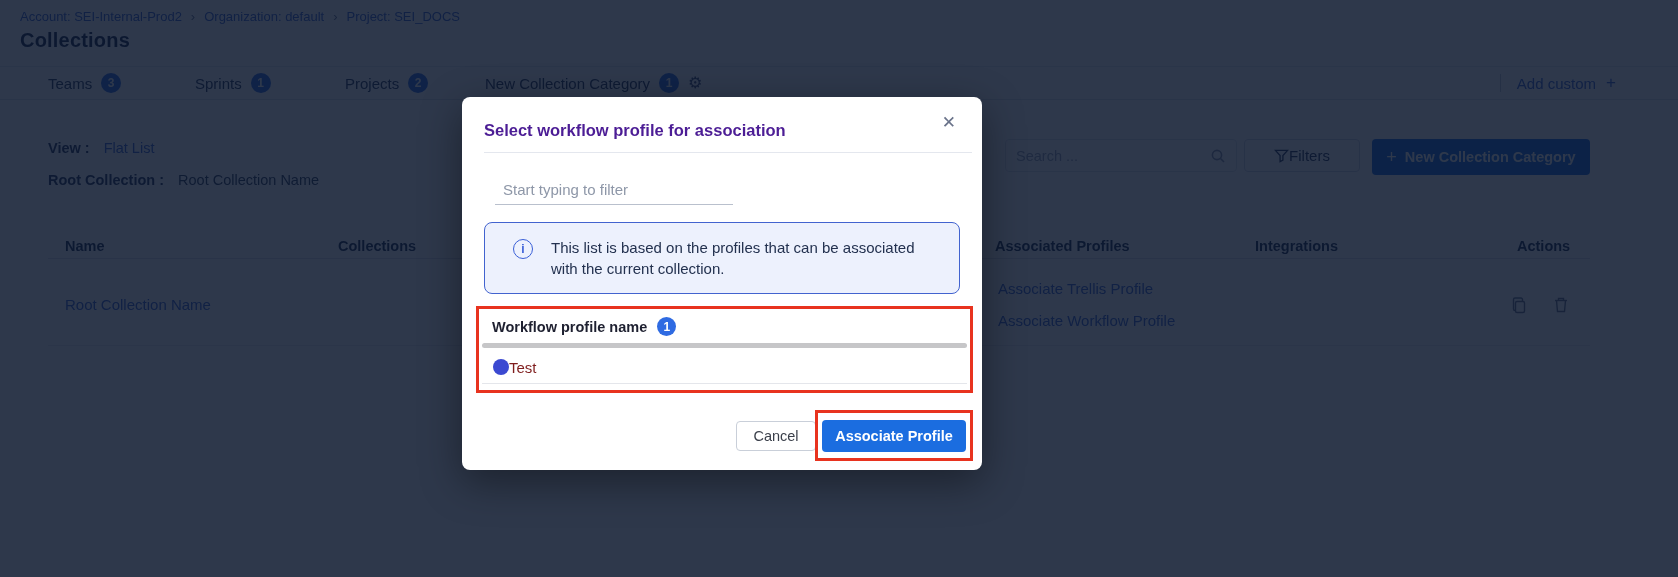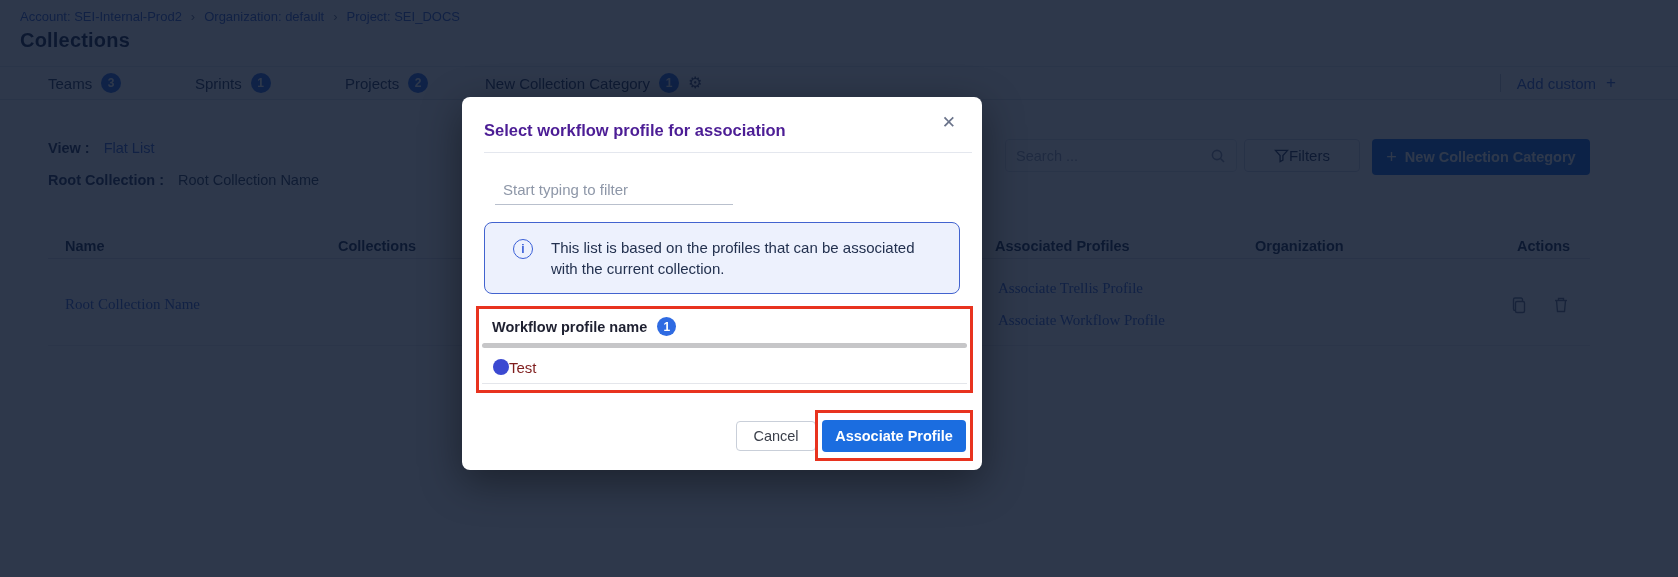--- a/index.html
+++ b/index.html
@@ -46,21 +46,21 @@
 
   .primary-btn { background:#1b6de0; color:#fff; border:none; border-radius:4px;
     font-size:14.5px; font-weight:600; display:flex; align-items:center; justify-content:center;
     gap:8px; cursor:pointer; font-family:"Liberation Sans","DejaVu Sans",sans-serif; }
   .new-cat-btn { position:absolute; left:1372px; top:139px; width:218px; height:36px; }
   .btn-plus { font-size:18px; font-weight:400; }
 
   .th { position:absolute; top:238px; font-size:14.5px; font-weight:700; color:#1f2e52; }
   .table-hline { position:absolute; left:48px; top:258px; width:1542px; height:1px; background:#d9dee8; }
   .row-line { position:absolute; left:48px; top:345px; width:1542px; height:1px; background:#e9ecf2; }
-  .cell-link { position:absolute; font-size:15px; color:#3d66d1; cursor:pointer;font-family:Liberation Serif, serif; }
+  .cell-link { position:absolute; font-size:15px; color:#3d66d1; cursor:pointer; }
   .action-icon { position:absolute; width:18px; height:18px; color:#6b7690; cursor:pointer; }
 
   
   .overlay { position:absolute; inset:0; background:rgba(9,21,44,0.85); z-index:10; }
 
   .modal { position:absolute; left:462px; top:97px; width:520px; height:373px; background:#fff;
     border-radius:8px; z-index:20; box-shadow:0 12px 42px rgba(0,0,0,.4); }
   .modal-title { position:absolute; left:22px; top:24px; font-size:16.5px; font-weight:700; color:#4c1d95; }
   .modal-close { position:absolute; right:26px; top:15px; font-size:17px; color:#6a738a; cursor:pointer; }
   .modal-title-line { position:absolute; left:22px; right:10px; top:55px; height:1px; background:#e4e7ee; }
@@ -161,21 +161,21 @@
     <span>Filters</span>
   </div>
   <button class="primary-btn new-cat-btn">
     <span class="btn-plus">+</span>
     <span>New Collection Category</span>
   </button>
 
   <div class="th" style="left:65px">Name</div>
   <div class="th" style="left:338px">Collections</div>
   <div class="th" style="left:995px">Associated Profiles</div>
-  <div class="th" style="left:1255px">Organization</div>
+  <div class="th" style="left:1255px">Integrations</div>
   <div class="th" style="left:1517px">Actions</div>
   <div class="table-hline"></div>
 
   <div>
     <span class="cell-link" style="left:65px; top:296px">Root Collection Name</span>
     <span class="cell-link" style="left:998px; top:280px">Associate Trellis Profile</span>
     <span class="cell-link" style="left:998px; top:312px">Associate Workflow Profile</span>
     <svg class="action-icon" style="left:1510px; top:296px" viewBox="0 0 18 18" fill="none" stroke="#6b7690" stroke-width="1.4">
       <rect x="5.5" y="5.5" width="9" height="11" rx="1.5"></rect>
       <path d="M12.5 5.5v-2a1.5 1.5 0 0 0-1.5-1.5H5A1.5 1.5 0 0 0 3.5 3.5V13a1.5 1.5 0 0 0 1.5 1.5h.5"></path>

